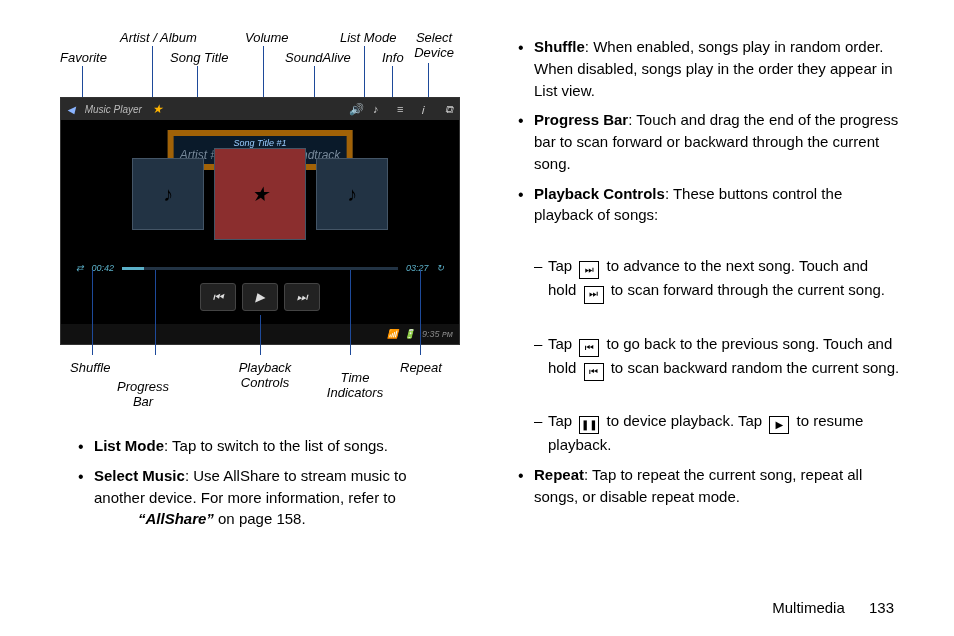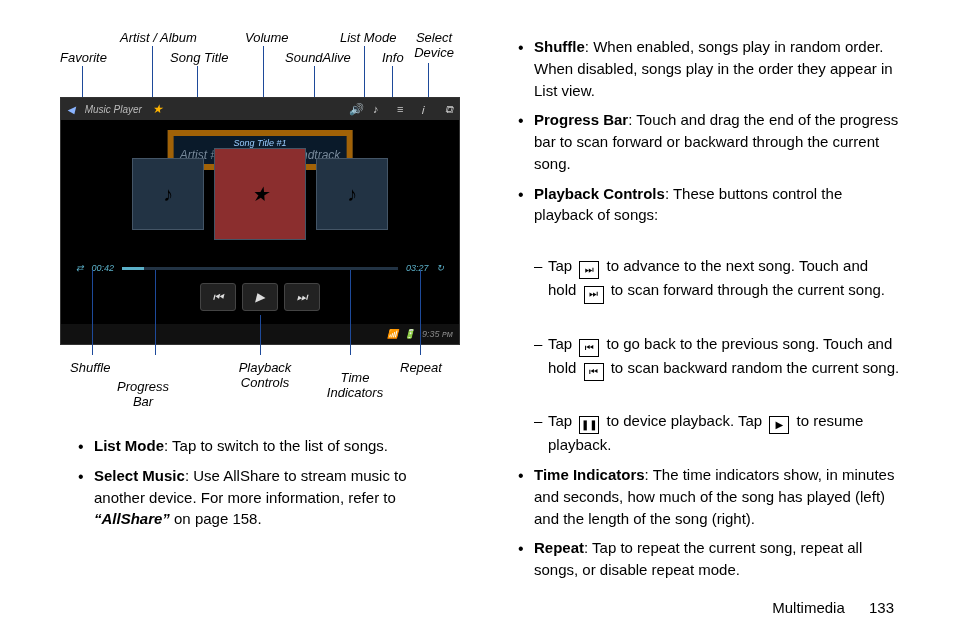--- a/index.html
+++ b/index.html
@@ -118,21 +118,21 @@
   ul.body > li { position: relative; font-size: 15px; line-height: 1.45; margin-bottom: 8px; }
   ul.body > li::before {
     content: "•"; position: absolute; left: -16px; top: 0; font-size: 16px;
   }
   ul.sub { margin: 6px 0 0 0; padding-left: 14px; list-style: none; }
   ul.sub > li { position: relative; font-size: 15px; line-height: 1.45; margin-bottom: 8px; margin-top: 29px; }
   ul.sub > li::before {
     content: "–"; position: absolute; left: -14px; top: 0;
   }
   .b { font-weight: bold; }
-  .ital { font-style: italic; font-weight: bold; }
+  .ital { font-style: italic; font-weight: bold; margin-left: 44px; }
   .icon-box {
     display:inline-flex; width:18px; height:16px; border:1.5px solid #000;
     align-items:center; justify-content:center; font-size:10px; vertical-align:-2px;
     margin:0 3px;
   }
   .footer {
     position:absolute; right:60px; bottom:20px; font-size:15px;
   }
   .footer .num { margin-left:20px;margin-top:48px; }
 </style>
@@ -244,23 +244,20 @@
             </li>
             <li>
               <span>Tap </span><span class="icon-box">⏮</span><span> to go back to the previous song. Touch and hold </span><span class="icon-box">⏮</span><span> to scan backward random the current song.</span>
             </li>
             <li>
               <span>Tap </span><span class="icon-box">❚❚</span><span> to device playback. Tap </span><span class="icon-box">▶</span><span> to resume playback.</span>
             </li>
           </ul>
         </li>
         <li>
-          <span class="b">Time Indicators</span><span>: The time indicators show, in minutes and seconds, how much of the song has played (left) and the length of the song (right).</span>
-        </li>
-        <li>
           <span class="b">Repeat</span><span>: Tap to repeat the current song, repeat all songs, or disable repeat mode.</span>
         </li>
       </ul>
     </div>
   </div>
 
   <div class="footer">
     <span>Multimedia</span>
     <span class="num">133</span>
   </div>

